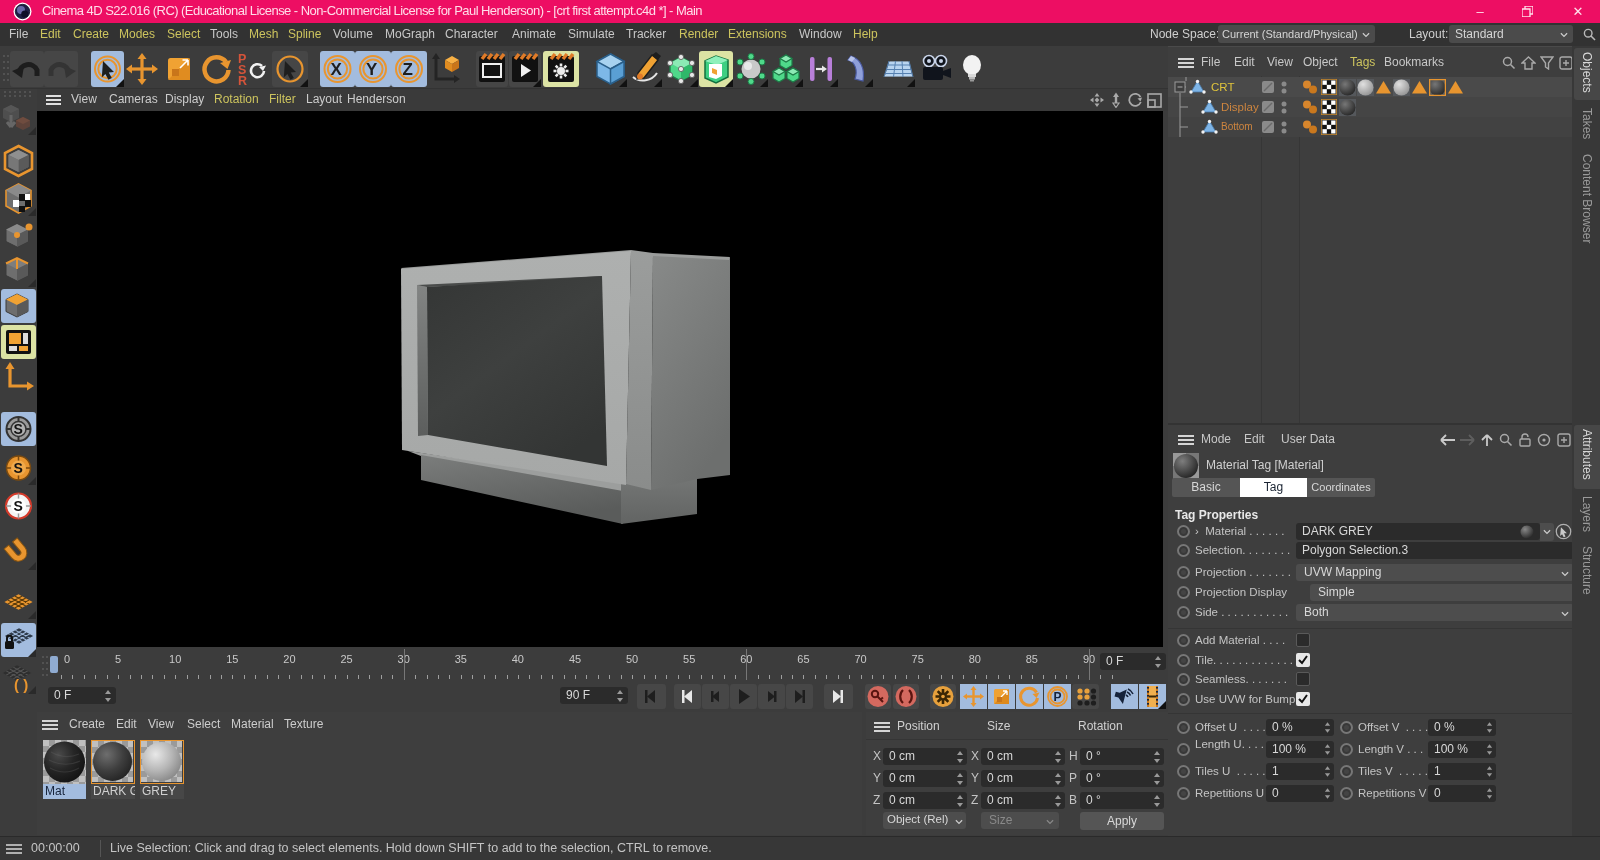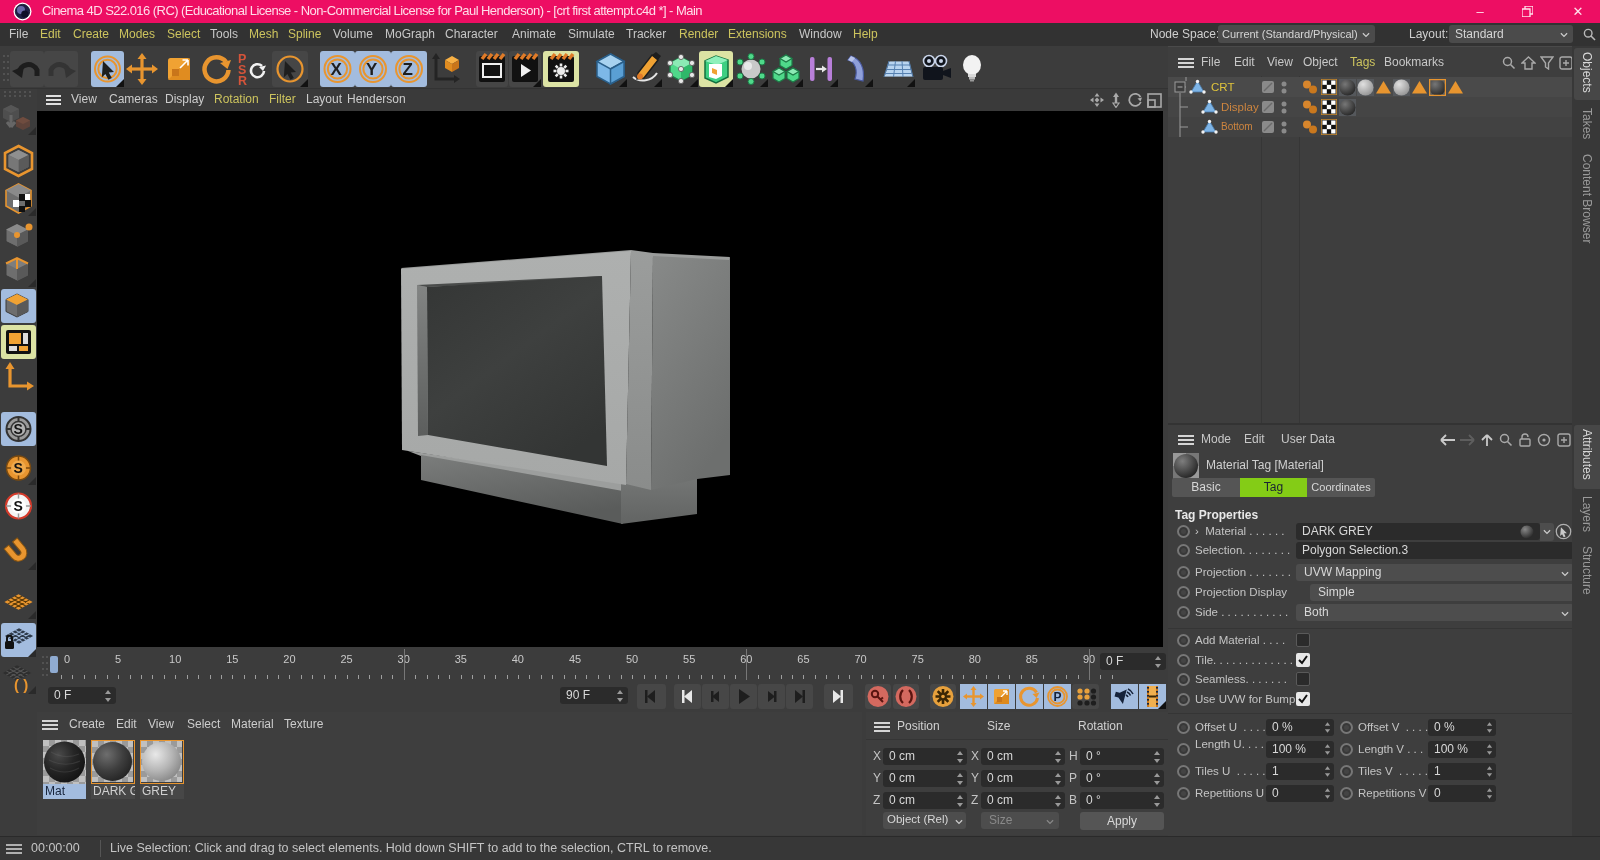--- a/index.html
+++ b/index.html
@@ -893,21 +893,21 @@
             </radialGradient>
           </defs>
         <rect width="26" height="26" fill="#777"></rect>
           <rect x="0" y="0" width="13" height="13" fill="#999"></rect>
           <rect x="13" y="13" width="13" height="13" fill="#999"></rect>
         <circle cx="13" cy="13" r="12" fill="url(#gTagSph)"></circle>
       </svg>
       <span class="abs" style="left:38px;top:33px;color:#d0d0d0">Material Tag [Material]</span>
       
       <div class="abs" style="left:4px;top:53px;width:68px;height:19px;background:#555555;border-radius:2px 0 0 2px;text-align:center;line-height:19px;color:#d8d8d8">Basic</div>
-      <div class="abs" style="left:72px;top:53px;width:67px;height:19px;background:#84cc16;text-align:center;line-height:19px;color:#1a2433">Tag</div>
+      <div class="abs" style="left:72px;top:53px;width:67px;height:19px;background:#ffffff;text-align:center;line-height:19px;color:#1a2433">Tag</div>
       <div class="abs" style="left:139px;top:53px;width:68px;height:19px;background:#555555;border-radius:0 2px 2px 0;text-align:center;line-height:19px;color:#d8d8d8;font-size:11px">Coordinates</div>
       <span class="abs" style="left:7px;top:83px;color:#e8e8e8;font-weight:bold">Tag Properties</span>
       
       <div class="radio" style="left:9px;top:100px"></div>
       <span class="dlabel" style="left:27px;top:100px">›&nbsp; Material . . . . . .</span>
       <div class="inp" style="left:128px;top:98px;width:244px">DARK GREY</div>
       <svg class="abs" style="left:352px;top:100px" width="14" height="14">
           <defs>
             <radialGradient id="gs2" cx="0.35" cy="0.3" r="0.8">
               <stop offset="0" stop-color="#888"></stop>

